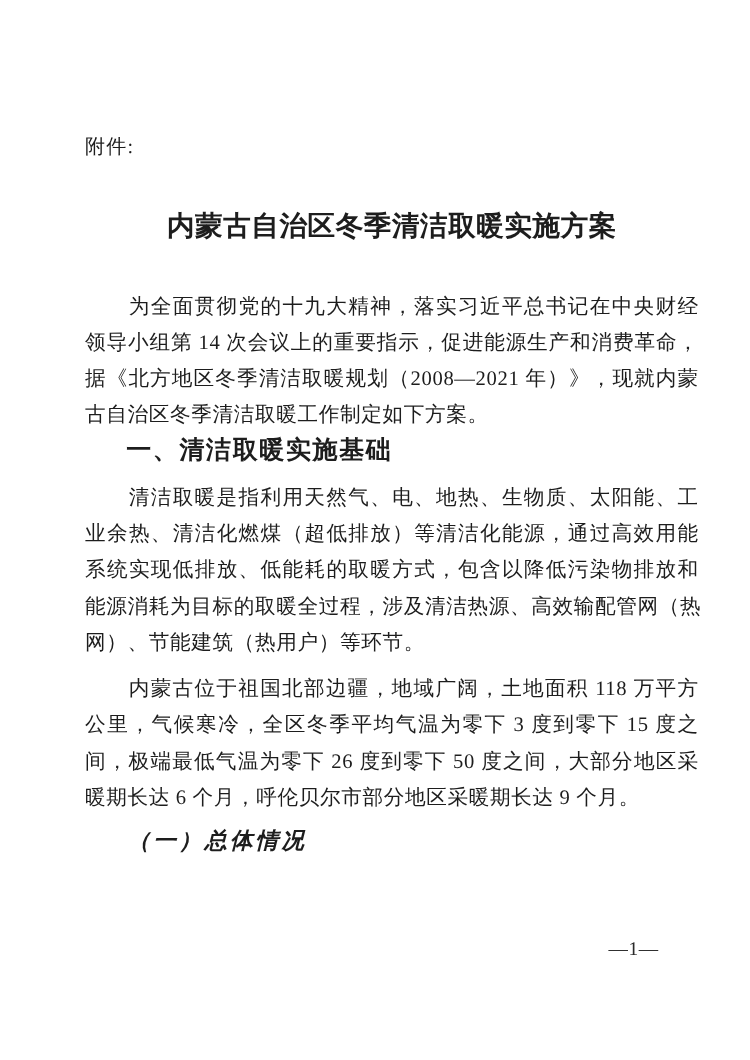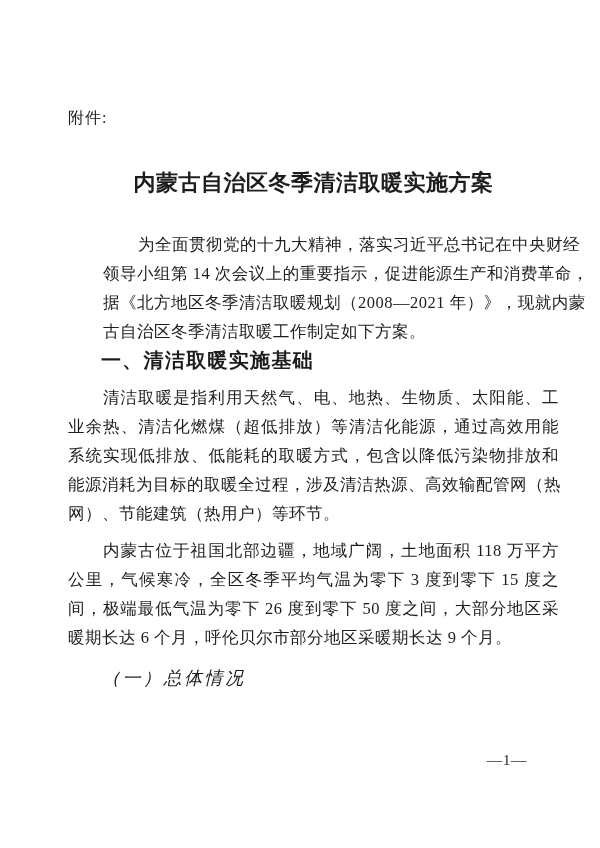--- a/index.html
+++ b/index.html
@@ -23,30 +23,29 @@
     line-height: 22px;
     letter-spacing: 1px;
   }
   .doc-title {
     margin: 39px 0 4px 0;
     font-size: 22px;
     font-weight: bold;
     letter-spacing: 0.5px;
     text-align: center;
     line-height: 30px;
-    font-family: Liberation Sans, sans-serif;
+    font-family: Liberation Mono, monospace;
   }
   .para {
     margin-top: 8px;
     font-size: 16.5px;
     letter-spacing: 0.5px;
   }
   .para-first {
     margin-top: 32px;
-    margin-left: 35px;
   }
   .line {
     line-height: 29px;
     height: 29px;
     text-align: justify;
     text-align-last: justify;
     text-justify: inter-character;
     white-space: nowrap;
     overflow: visible;
   }
@@ -60,28 +59,28 @@
     font-family: "Liberation Sans", "DejaVu Sans", sans-serif;
     font-weight: bold;
     font-size: 20px;
     letter-spacing: 1.3px;
     line-height: 29px;
     height: 29px;
     padding-left: 33px;
   }
   .heading2 {
     font-family: "Liberation Serif", "DejaVu Serif", serif;
-    font-weight: normal;
+    font-weight: bold;
     font-style: italic;
     font-size: 18px;
     letter-spacing: 2.5px;
     line-height: 29px;
     height: 29px;
     padding-left: 34px;
-    margin-top: 12px;
+    margin-top: 6px;
   }
   .page-number {
     position: absolute;
     top: 750px;
     right: 73px;
     font-size: 15.5px;
     line-height: 20px;
     letter-spacing: 0.5px;
     color: #2a2a2a;
   }

